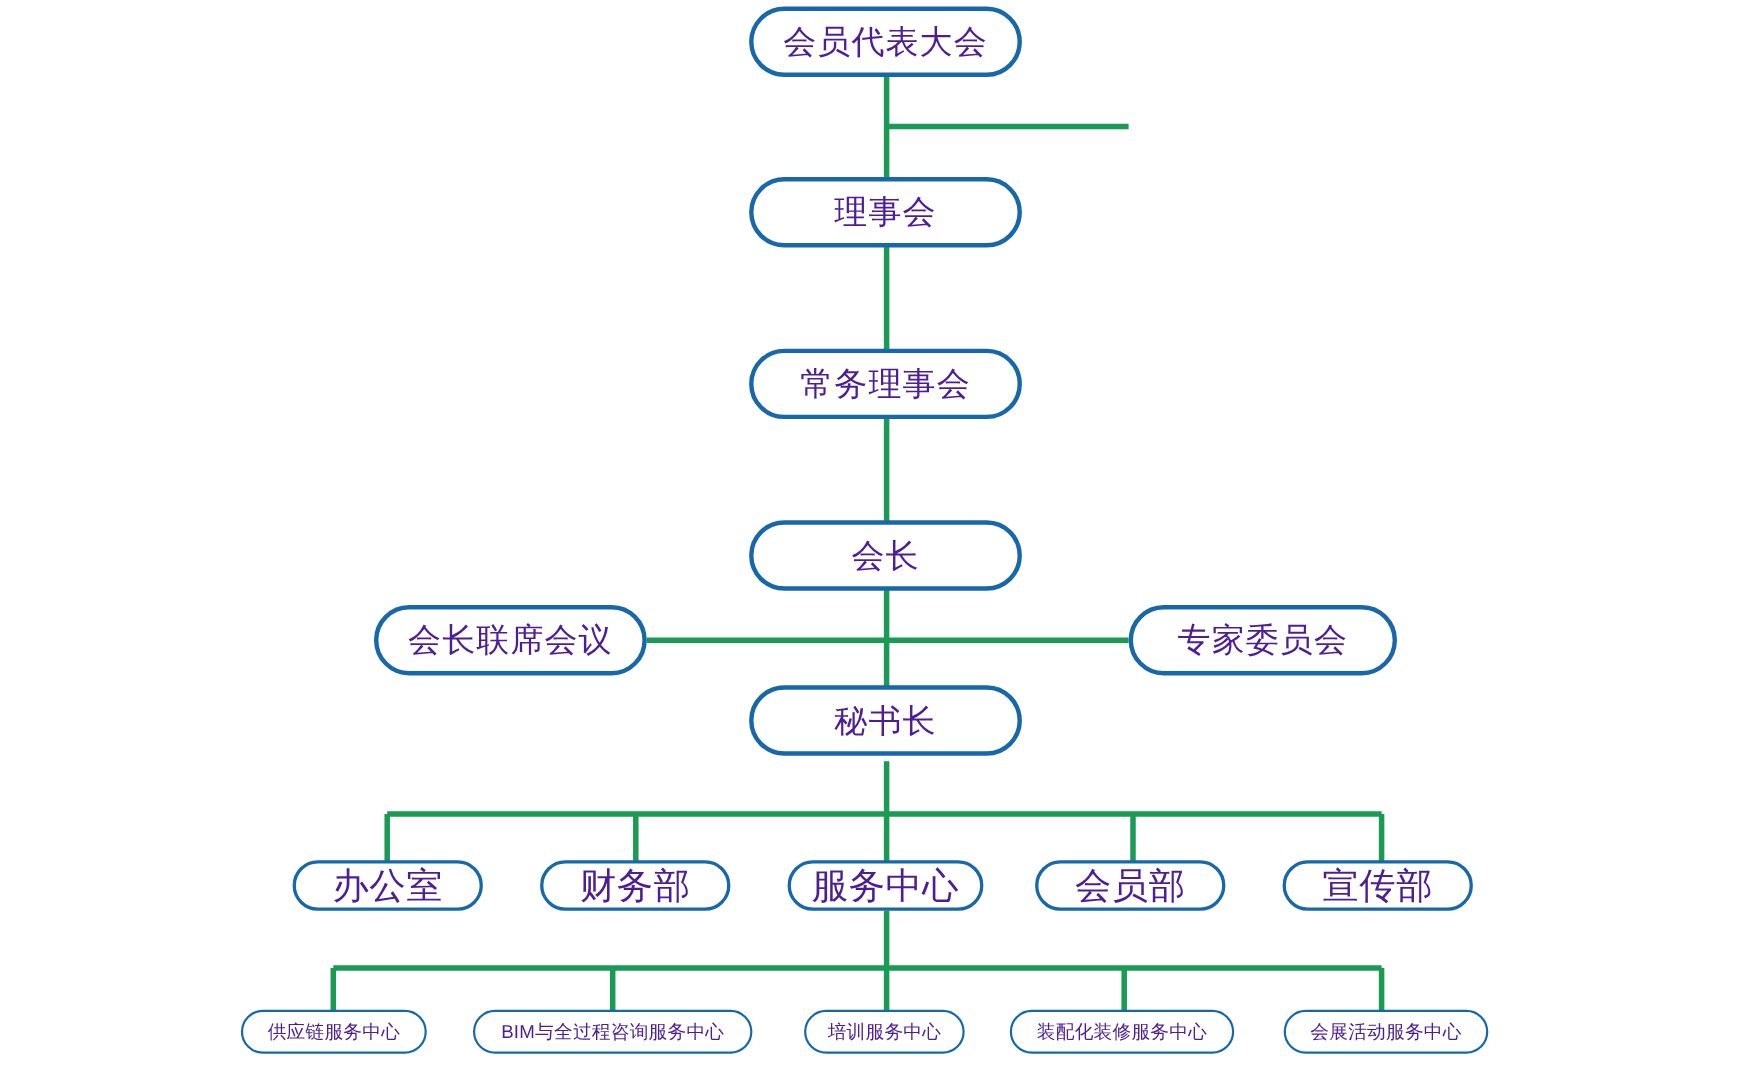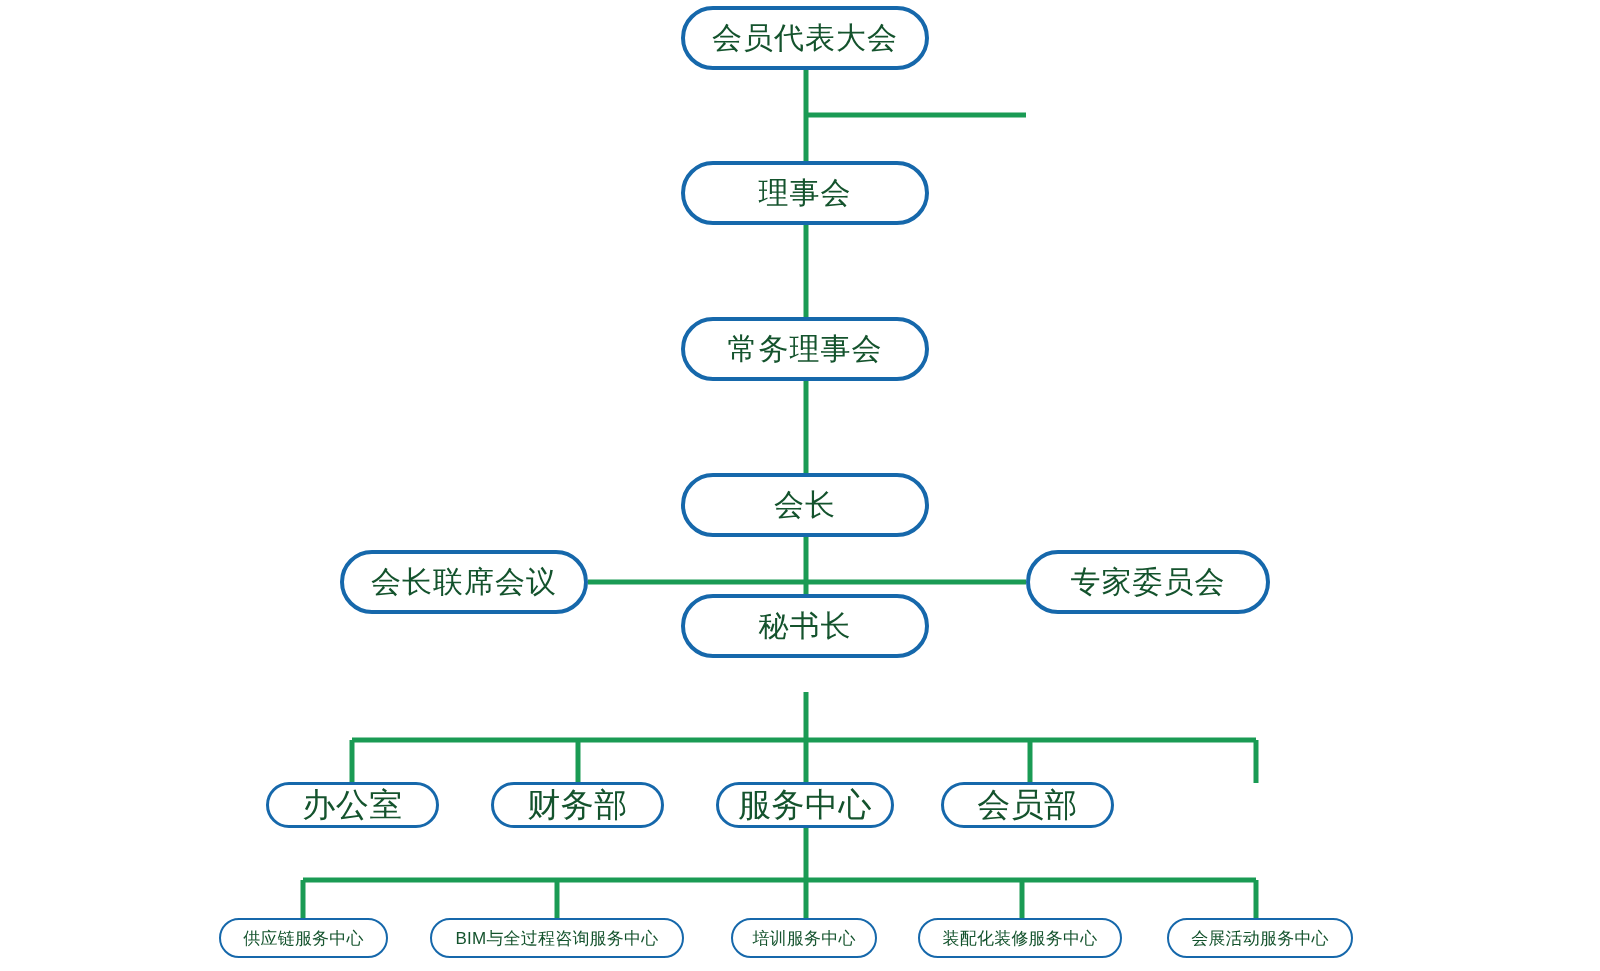--- a/index.html
+++ b/index.html
@@ -28,21 +28,21 @@
   }
   .node {
     position: absolute;
     box-sizing: border-box;
     display: flex;
     align-items: center;
     justify-content: center;
     background: #ffffff;
     border-style: solid;
     border-color: #1668ab;
-    color: #14532d;
+    color: #4c1d95;
     text-align: center;
     white-space: nowrap;
     z-index: 5;
   }
   .node.lvl-major {
     border-width: 4px;
     border-radius: 36px;
     font-size: 30px;
     letter-spacing: 1px;
   }
@@ -119,40 +119,43 @@
   </div>
 
   <div class="node lvl-major" style="left:340px; top:550px; width:248px; height:64px;">
     <span>会长联席会议</span>
   </div>
 
   <div class="node lvl-major" style="left:1026px; top:550px; width:244px; height:64px;justify-content:center;">
     <span>专家委员会</span>
   </div>
 
-  <div class="node lvl-major" style="left:681px; top:594px; width:248px; height:64px;">
+  <div class="node lvl-major" style="left:681px; top:623px; width:248px; height:64px;">
     <span>秘书长</span>
   </div>
 
   <div class="node lvl-dept" style="left:266px; top:782px; width:173px; height:46px;">
     <span>办公室</span>
   </div>
 
   <div class="node lvl-dept" style="left:491px; top:782px; width:173px; height:46px;">
     <span>财务部</span>
   </div>
 
   <div class="node lvl-dept" style="left:716px; top:782px; width:178px; height:46px;">
     <span>服务中心</span>
   </div>
 
   <div class="node lvl-dept" style="left:941px; top:782px; width:173px; height:46px;">
     <span>会员部</span>
   </div>
 
+  <div class="node lvl-dept" style="left:1166px; top:782px; width:173px; height:46px;">
+    <span>宣传部</span>
+  </div>
 
   <div class="node lvl-service" style="left:219px; top:918px; width:169px; height:40px;">
     <span>供应链服务中心</span>
   </div>
 
   <div class="node lvl-service" style="left:430px; top:918px; width:254px; height:40px;">
     <span>BIM与全过程咨询服务中心</span>
   </div>
 
   <div class="node lvl-service" style="left:731px; top:918px; width:146px; height:40px;">

